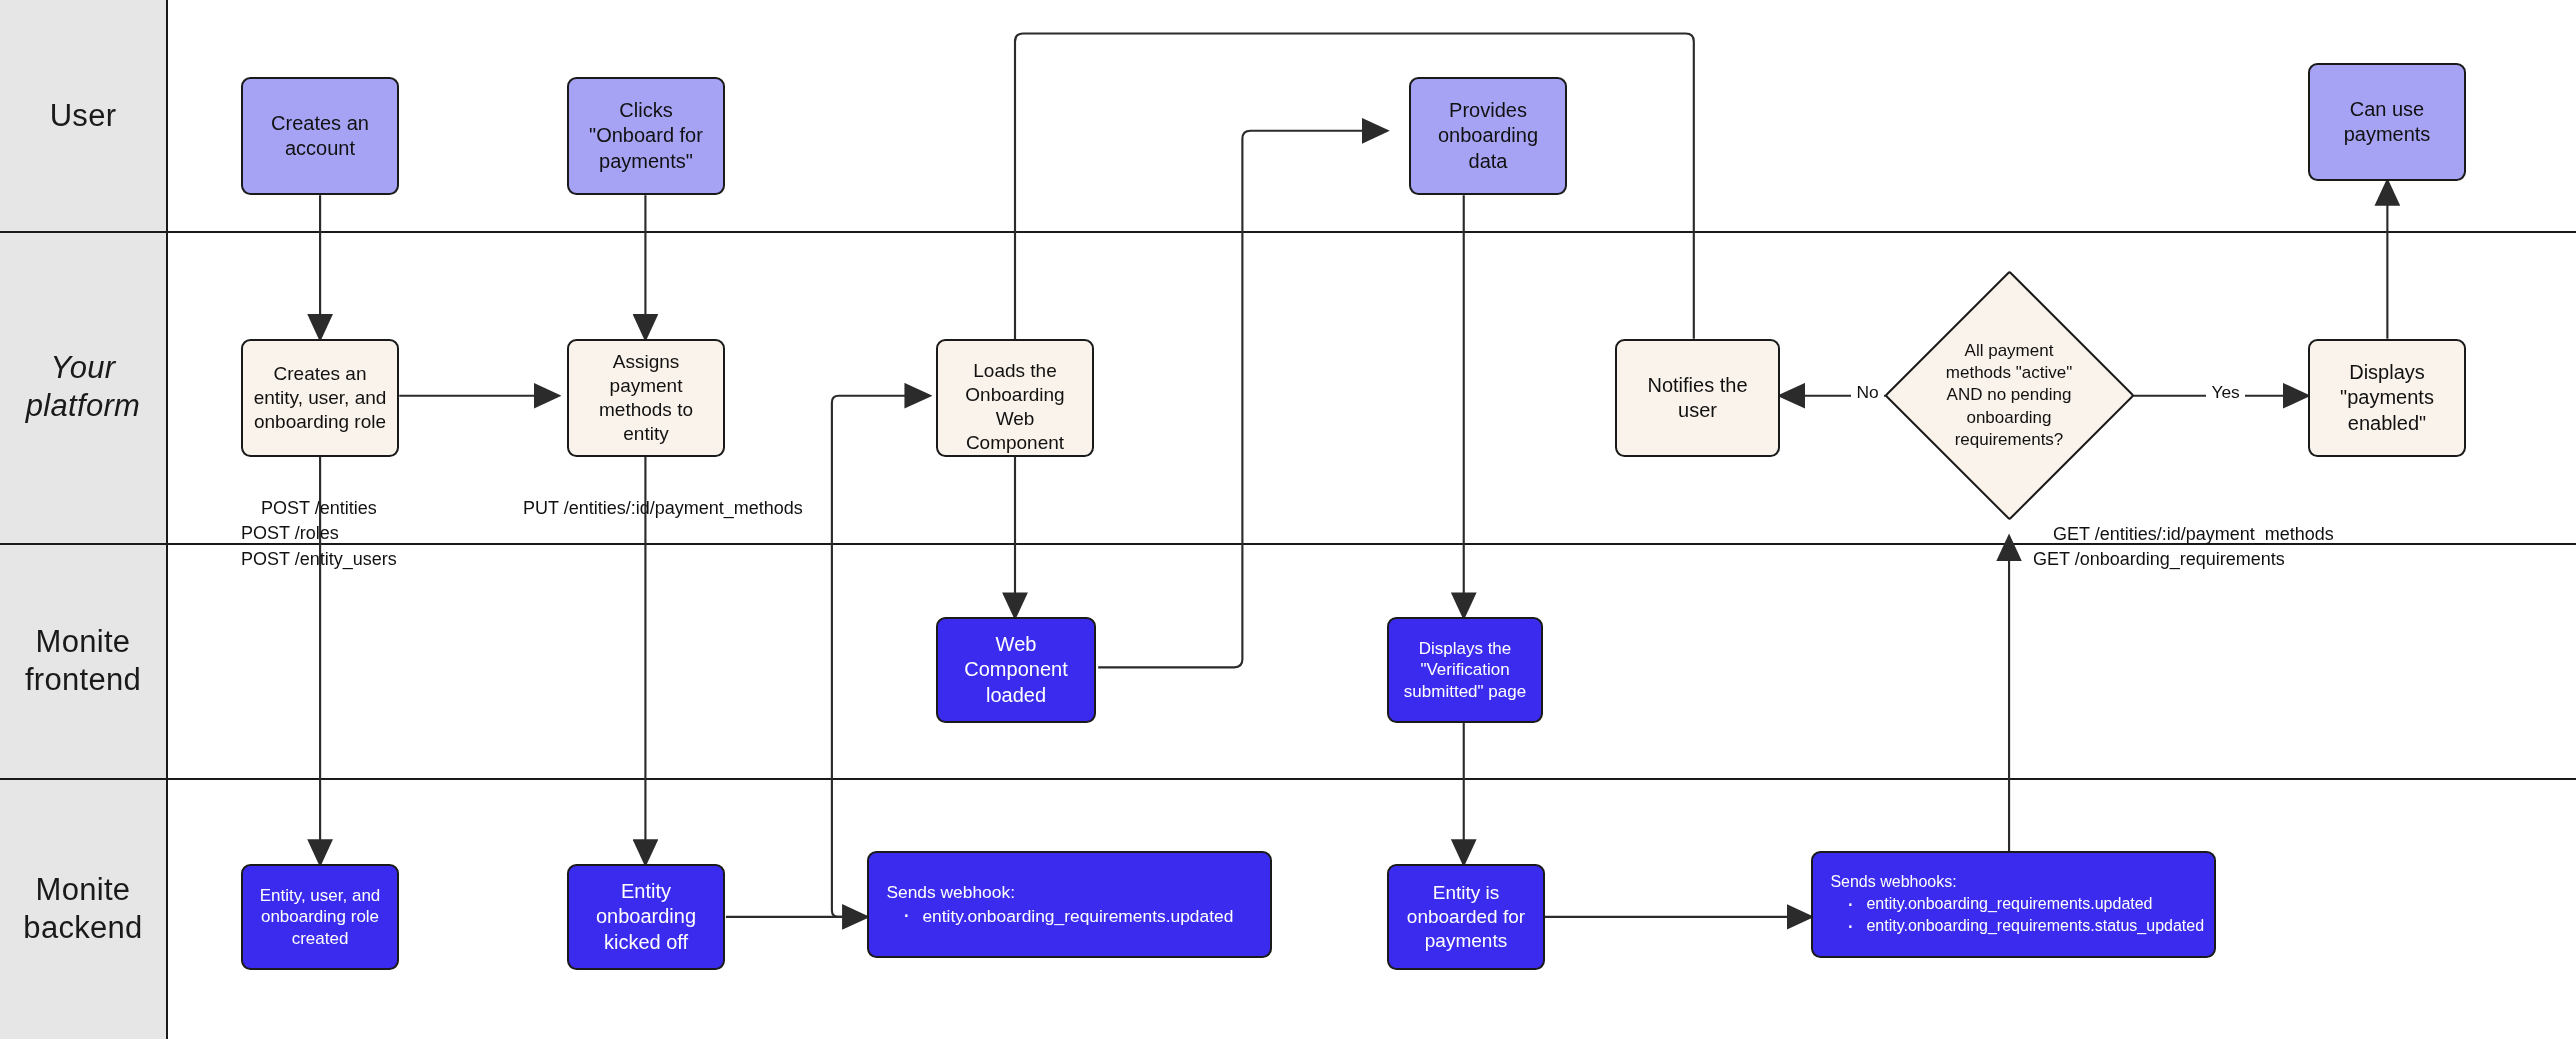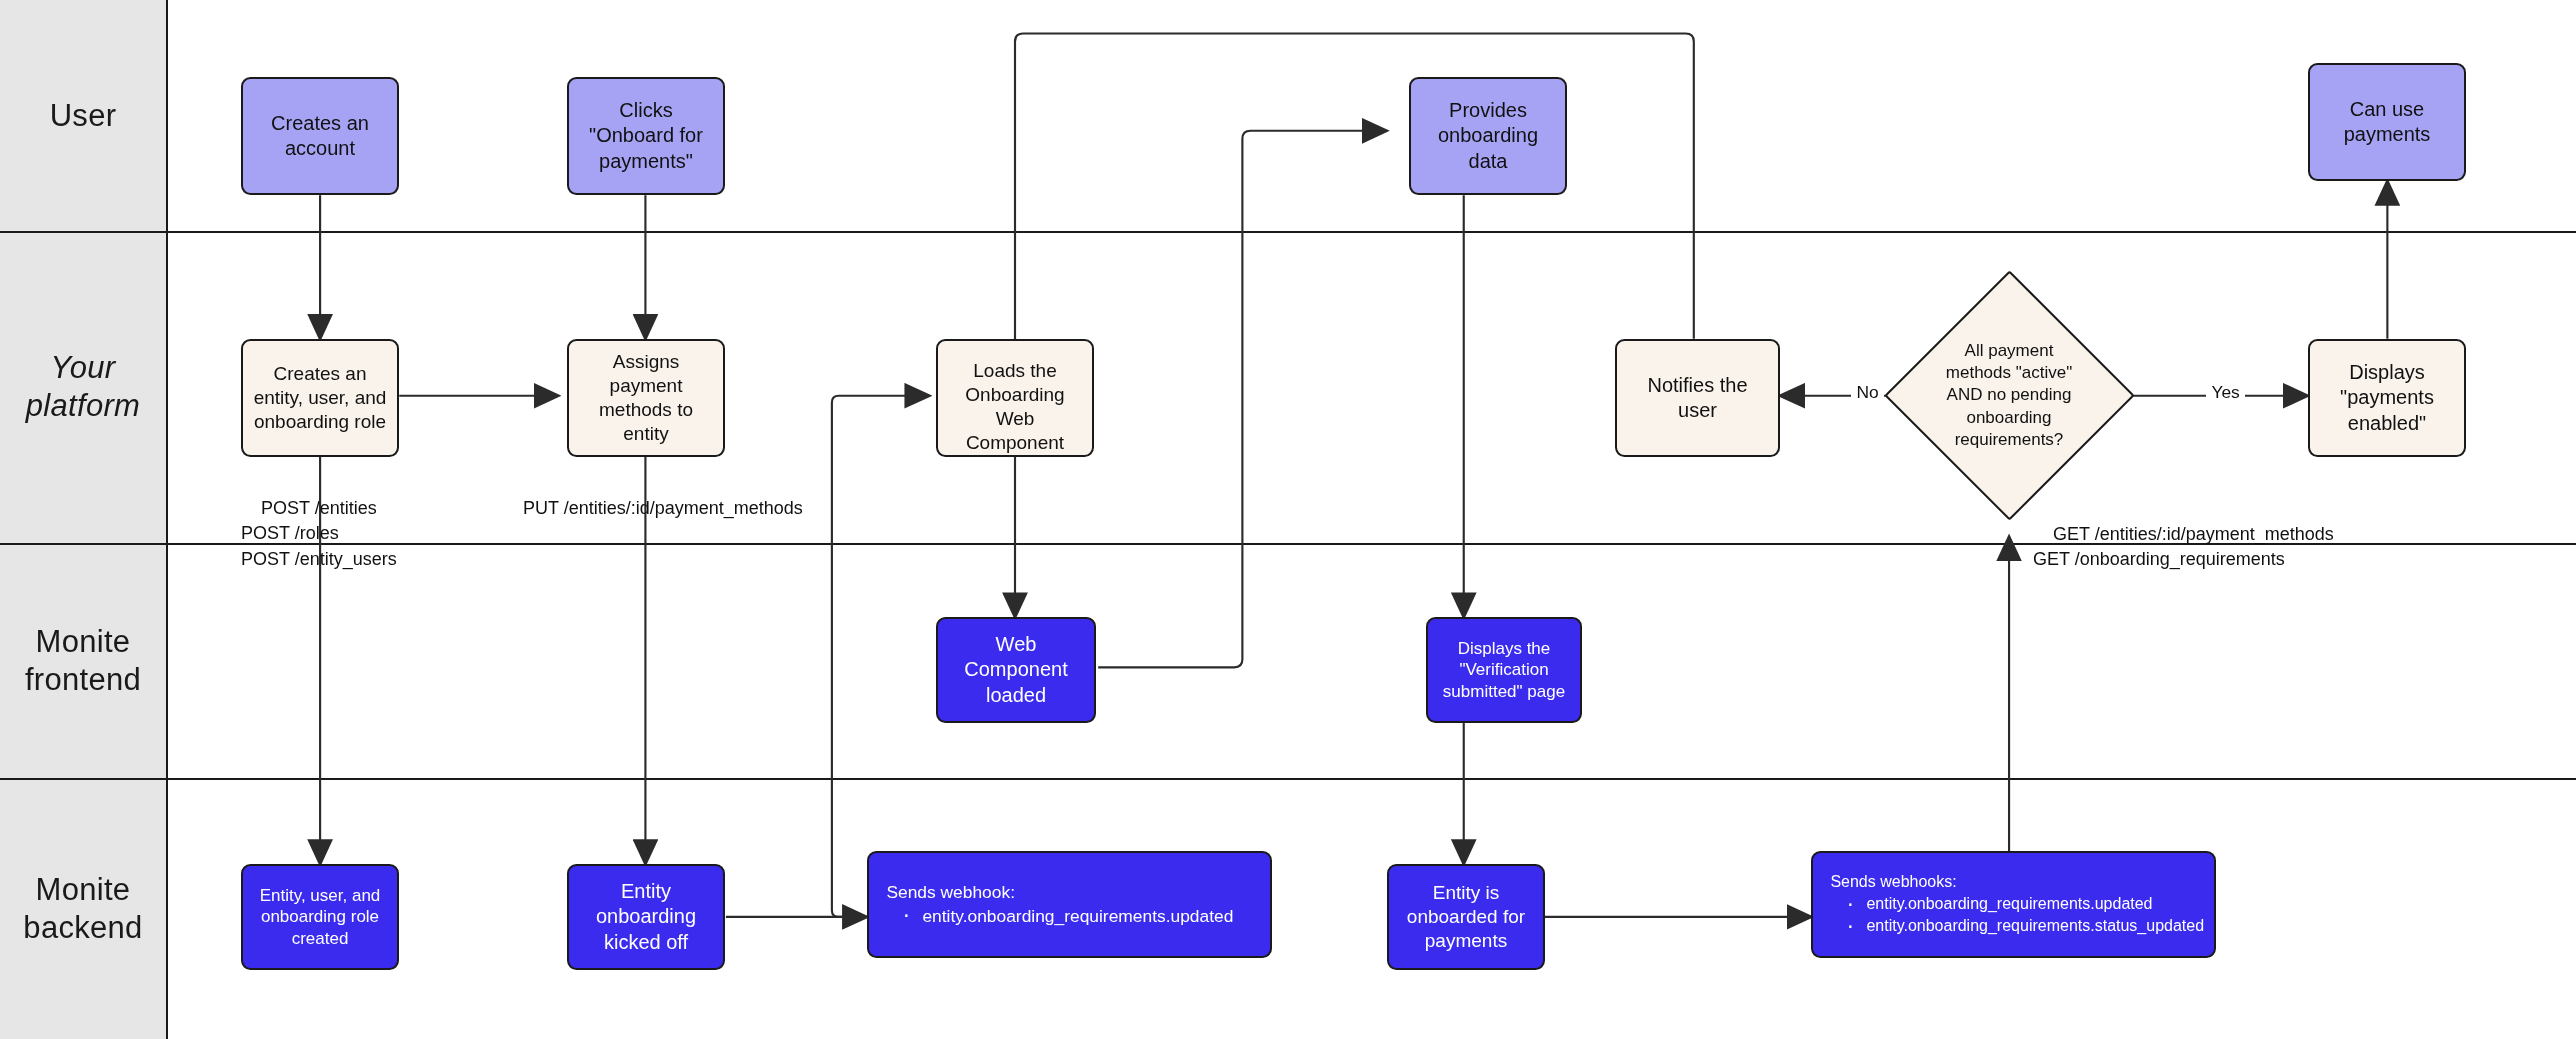--- a/index.html
+++ b/index.html
@@ -156,21 +156,21 @@
     <span>No</span>
   </div>
   <div class="edgelabel" style="left:2206px;top:382px;font-size:17.4px;">
     <span>Yes</span>
   </div>
 
   <div class="node n-blue" style="left:936px;top:617px;width:160px;height:106px;font-size:20px;">
     <span class="txt">Web<br>Component<br>loaded</span>
   </div>
 
-  <div class="node n-blue" style="left:1426px;top:617px;width:156px;height:106px;font-size:17px;">
+  <div class="node n-blue" style="left:1387px;top:617px;width:156px;height:106px;font-size:17px;">
     <span class="txt">Displays the<br>"Verification<br>submitted" page</span>
   </div>
 
   <div class="node n-blue" style="left:241px;top:864px;width:158px;height:106px;font-size:17px;">
     <span class="txt">Entity, user, and<br>onboarding role<br>created</span>
   </div>
 
   <div class="node n-blue" style="left:567px;top:864px;width:158px;height:106px;font-size:20px;">
     <span class="txt">Entity<br>onboarding<br>kicked off</span>
   </div>

